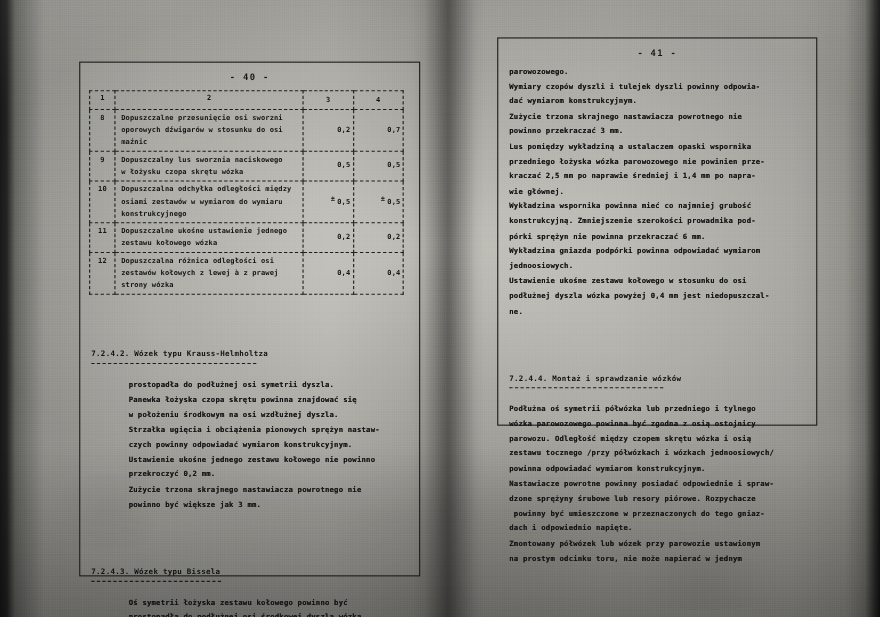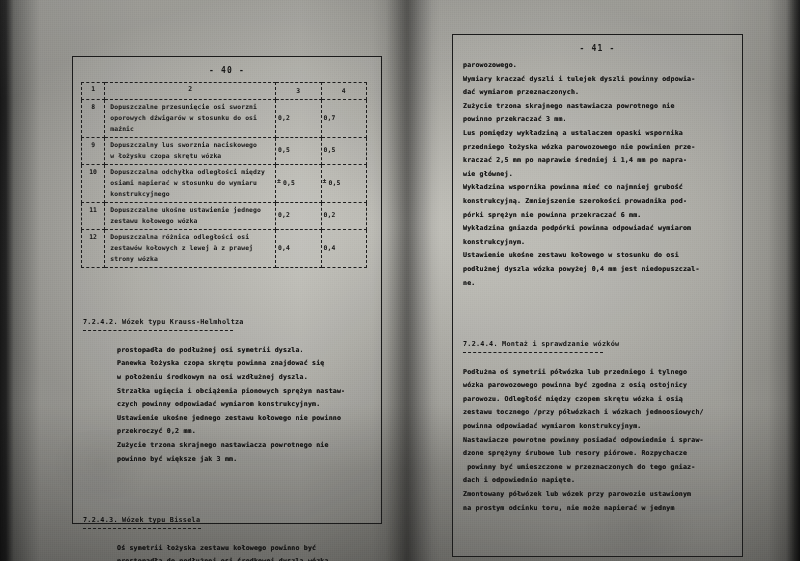--- a/index.html
+++ b/index.html
@@ -61,21 +61,21 @@
 
   
   .page {
     position: absolute;
     border: 1.6px solid #1a1a1a;
     background: rgba(255,255,255,0.06);
     color: #121212;
     box-sizing: border-box;
   }
   .page-left  { left: 72px;  top: 56px; width: 310px; height: 468px; }
-  .page-right { left: 452px; top: 34px; width: 291px; height: 523px; }
+  .page-right { left: 452px; top: 34px; width: 291px; height: 353px; }
 
   .folio {
     text-align: center;
     font-size: 8px;
     letter-spacing: 1.2px;
     font-weight: 700;
     margin-top: 9px;
     color: #171717;
   }
 
@@ -121,21 +121,21 @@
     font-size: 6.4px;
     line-height: 11.4px;
     font-weight: 700;
     color: #141414;
     padding: 1.5px 2px;
     vertical-align: top;
     letter-spacing: .12px;
   }
   .tbl .c-no   { width: 22px; text-align: center; }
   .tbl .c-desc { width: 168px; text-align: left; padding-left: 5px; }
-  .tbl .c-v    { width: 44px; text-align: left; vertical-align: middle; }
+  .tbl .c-v    { width: 44px; text-align: right; vertical-align: middle; }
   .tbl tr.head td {
     text-align: center;
     height: 12px;
     line-height: 9px;
     padding: 2px 0;
   }
   .tbl .desc-line { display: block; white-space: pre; }
   .pm {
     display: inline-block;
     position: relative;
@@ -197,21 +197,21 @@
             <span class="desc-line">w łożysku czopa skrętu wózka</span>
           </td>
           <td class="c-v">0,5</td>
           <td class="c-v">0,5</td>
         </tr>
 
         <tr>
           <td class="c-no">10</td>
           <td class="c-desc">
             <span class="desc-line">Dopuszczalna odchyłka odległości między</span>
-            <span class="desc-line">osiami napierać w stosunku do wymiaru</span>
+            <span class="desc-line">osiami zestawów w wymiarom do wymiaru</span>
             <span class="desc-line">konstrukcyjnego</span>
           </td>
           <td class="c-v"><span class="pm">0,5</span></td>
           <td class="c-v"><span class="pm">0,5</span></td>
         </tr>
 
         <tr>
           <td class="c-no">11</td>
           <td class="c-desc">
             <span class="desc-line">Dopuszczalne ukośne ustawienie jednego</span>
@@ -260,33 +260,33 @@
       <div class="line indent">Oś symetrii łożyska zestawu kołowego powinno być</div>
       <div class="line indent">prostopadła do podłużnej osi środkowej dyszla wózka</div>
     </div>
   </div>
 
   <div class="page page-right">
     <div class="folio">- 41 -</div>
 
     <div class="body-block" style="margin-top:6px;">
       <div class="line">parowozowego.</div>
-      <div class="line">Wymiary kraczać dyszli i tulejek dyszli powinny odpowia-</div>
-      <div class="line">dać wymiarom przeznaczonych.</div>
+      <div class="line">Wymiary czopów dyszli i tulejek dyszli powinny odpowia-</div>
+      <div class="line">dać wymiarom konstrukcyjnym.</div>
       <div class="line">Zużycie trzona skrajnego nastawiacza powrotnego nie</div>
       <div class="line">powinno przekraczać 3 mm.</div>
       <div class="line">Lus pomiędzy wykładziną a ustalaczem opaski wspornika</div>
       <div class="line">przedniego łożyska wózka parowozowego nie powinien prze-</div>
       <div class="line">kraczać 2,5 mm po naprawie średniej i 1,4 mm po napra-</div>
       <div class="line">wie głównej.</div>
       <div class="line">Wykładzina wspornika powinna mieć co najmniej grubość</div>
       <div class="line">konstrukcyjną. Zmniejszenie szerokości prowadnika pod-</div>
       <div class="line">pórki sprężyn nie powinna przekraczać 6 mm.</div>
       <div class="line">Wykładzina gniazda podpórki powinna odpowiadać wymiarom</div>
-      <div class="line">konstrukcyjnym.</div>
+      <div class="line">jednoosiowych.</div>
       <div class="line">Ustawienie ukośne zestawu kołowego w stosunku do osi</div>
       <div class="line">podłużnej dyszla wózka powyżej 0,4 mm jest niedopuszczal-</div>
       <div class="line">ne.</div>
     </div>
 
     <div class="spacer"></div>
 
     <div class="body-block">
       <div class="heading">7.2.4.4. Montaż i sprawdzanie wózków</div>
       <div class="heading-rule" style="width:140px;"></div>

